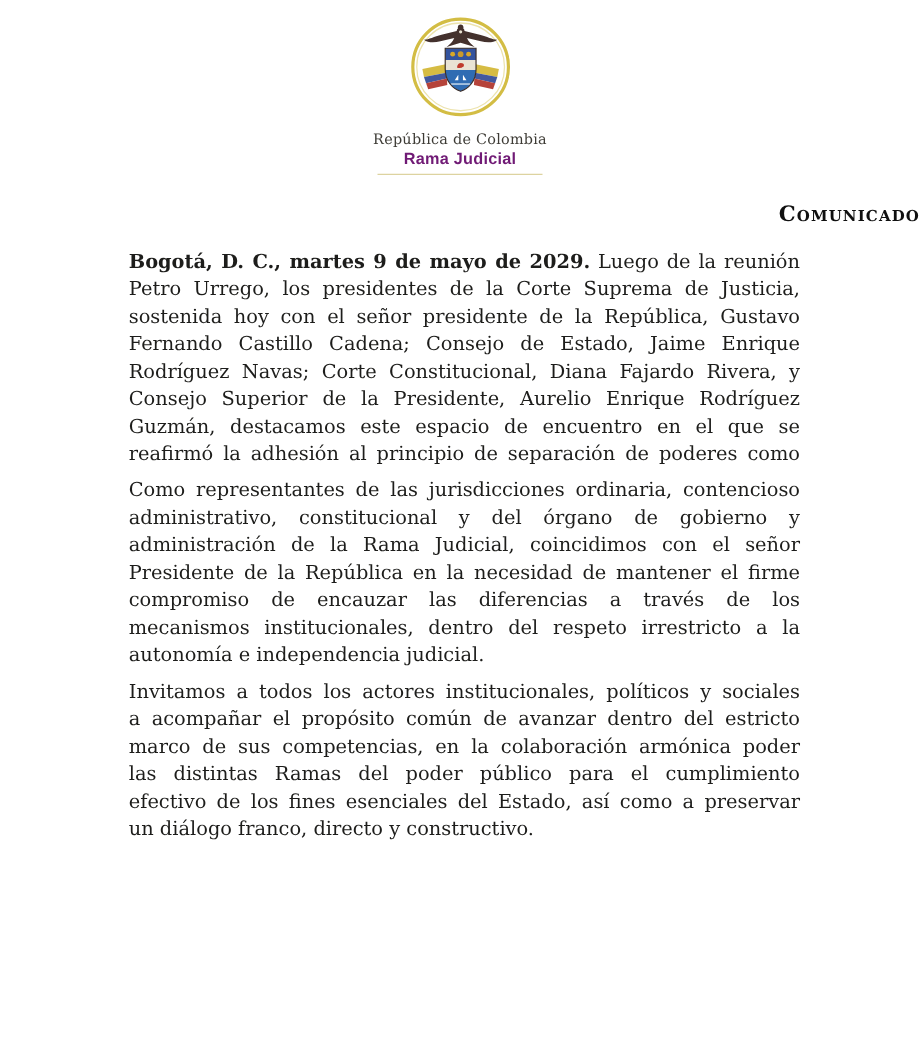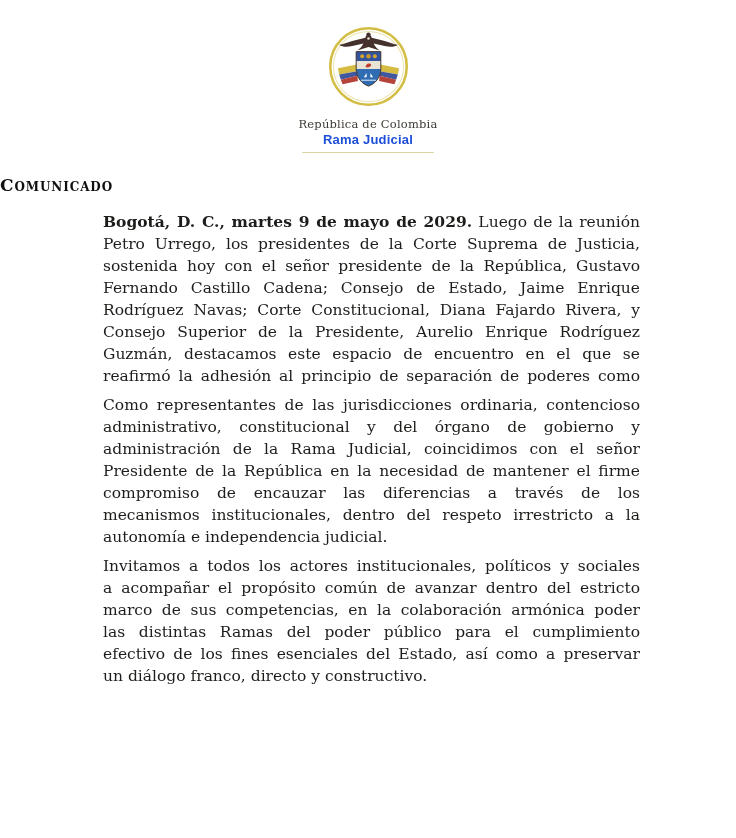--- a/index.html
+++ b/index.html
@@ -5,45 +5,45 @@
   html, body { margin: 0; padding: 0; background: #ffffff; }
   .page {
     position: relative;
     width: 736px;
     height: 838px;
     background: #ffffff;
     font-family: "DejaVu Serif", serif;
     color: #1d1d1b;
     overflow: hidden;
   }
-  .logo-block { padding-top: 24px; text-align: center; }
+  .logo-block { padding-top: 11px; text-align: center; }
   .coat-svg { width: 85px; height: 85px; display: inline-block; }
   .caption1 {
     font-size: 11.5px;
     color: #3d3b35;
     margin-top: 4px;
     letter-spacing: 0.2px;
   }
   .caption2 {
     font-size: 13px;
     font-weight: bold;
     font-family: "Liberation Sans", sans-serif;
-    color: #1d4ed8;
+    color: #701a75;
     margin-top: 1px;
     letter-spacing: 0.2px;
   }
   .rule {
     width: 132px;
     height: 0;
     border-top: 1px solid #ddd3a0;
     margin: 5px auto 0 auto;
   }
   .doc-title {
     margin-top: 22px;
-    text-align: left;
+    text-align: right;
     font-weight: bold;
     font-variant: small-caps;
     font-size: 17px;
     letter-spacing: 0.9px;
     color: #101010;
   }
   .doc-body {
     width: 537px;
     margin: 16px 0 0 103px;
     font-size: 15.5px;

